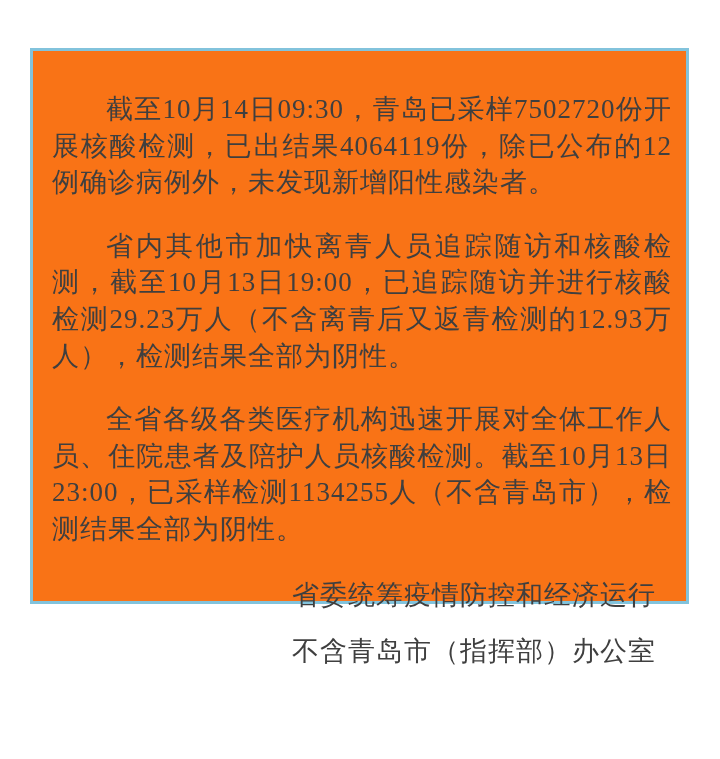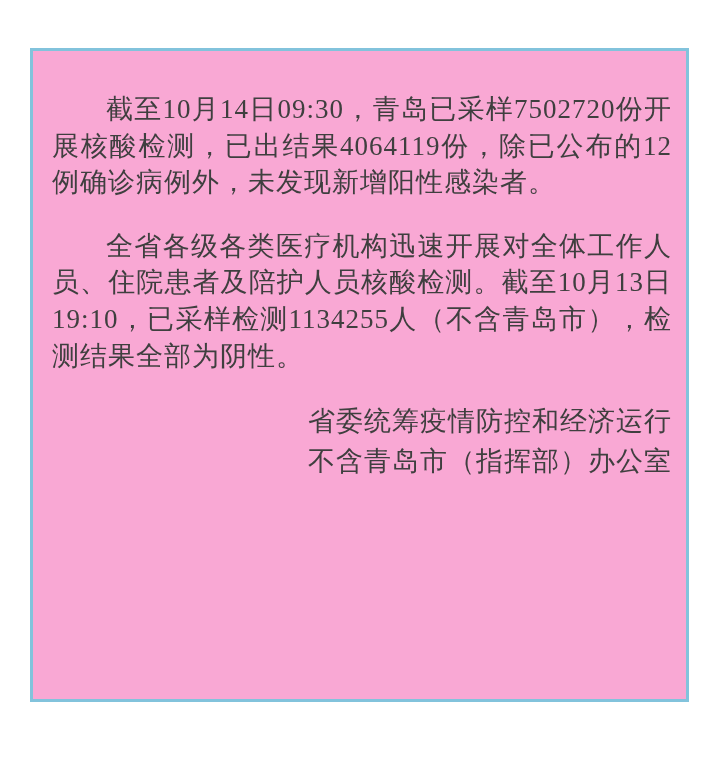--- a/index.html
+++ b/index.html
@@ -17,24 +17,24 @@
   .page {
     position: absolute;
     inset: 0;
     background: #ffffff;
   }
   .notice-box {
     position: absolute;
     left: 30px;
     top: 48px;
     width: 659px;
-    height: 654px;
+    height: 556px;
     box-sizing: border-box;
     border: 3px solid #82c3dc;
-    background: #f9a8d4;
+    background: #f97316;
     padding: 40px 14px 0 19px;
   }
   .para {
     margin: 0 0 27px 0;
     text-indent: 2em;
     text-align: justify;
     font-size: 27px;
     line-height: 36.6px;
     letter-spacing: 1px;
     color: #3f3f3f;
@@ -42,29 +42,30 @@
   }
   .signature {
     margin-top: 16px;
     text-align: right;
     font-size: 27px;
     line-height: 40px;
     letter-spacing: 1px;
     color: #3f3f3f;
   }
   .signature p {
-    margin: 0;
+    margin: 16px;
     font-family: Liberation Serif, serif;
   }
 </style>
 </head>
 <body>
 
 <div class="page">
   <div class="notice-box" style="border-color: rgb(130, 195, 220);">
     <p class="para" style="color: rgb(63, 63, 63);">截至10月14日09:30，青岛已采样7502720份开展核酸检测，已出结果4064119份，除已公布的12例确诊病例外，未发现新增阳性感染者。</p>
-    <p class="para" style="color: rgb(63, 63, 63);">全省各级各类医疗机构迅速开展对全体工作人员、住院患者及陪护人员核酸检测。截至10月13日19:10，已采样检测1134255人（不含青岛市），检测结果全部为阴性。</p>
+    <p class="para" style="color: rgb(63, 63, 63);">省内其他市加快离青人员追踪随访和核酸检测，截至10月13日19:00，已追踪随访并进行核酸检测29.23万人（不含离青后又返青检测的12.93万人），检测结果全部为阴性。</p>
+    <p class="para" style="color: rgb(63, 63, 63);">全省各级各类医疗机构迅速开展对全体工作人员、住院患者及陪护人员核酸检测。截至10月13日23:00，已采样检测1134255人（不含青岛市），检测结果全部为阴性。</p>
     <div class="signature" style="color: rgb(63, 63, 63);">
       <p>省委统筹疫情防控和经济运行</p>
       <p>不含青岛市（指挥部）办公室</p>
     </div>
   </div>
 </div>
 
 </body></html>

